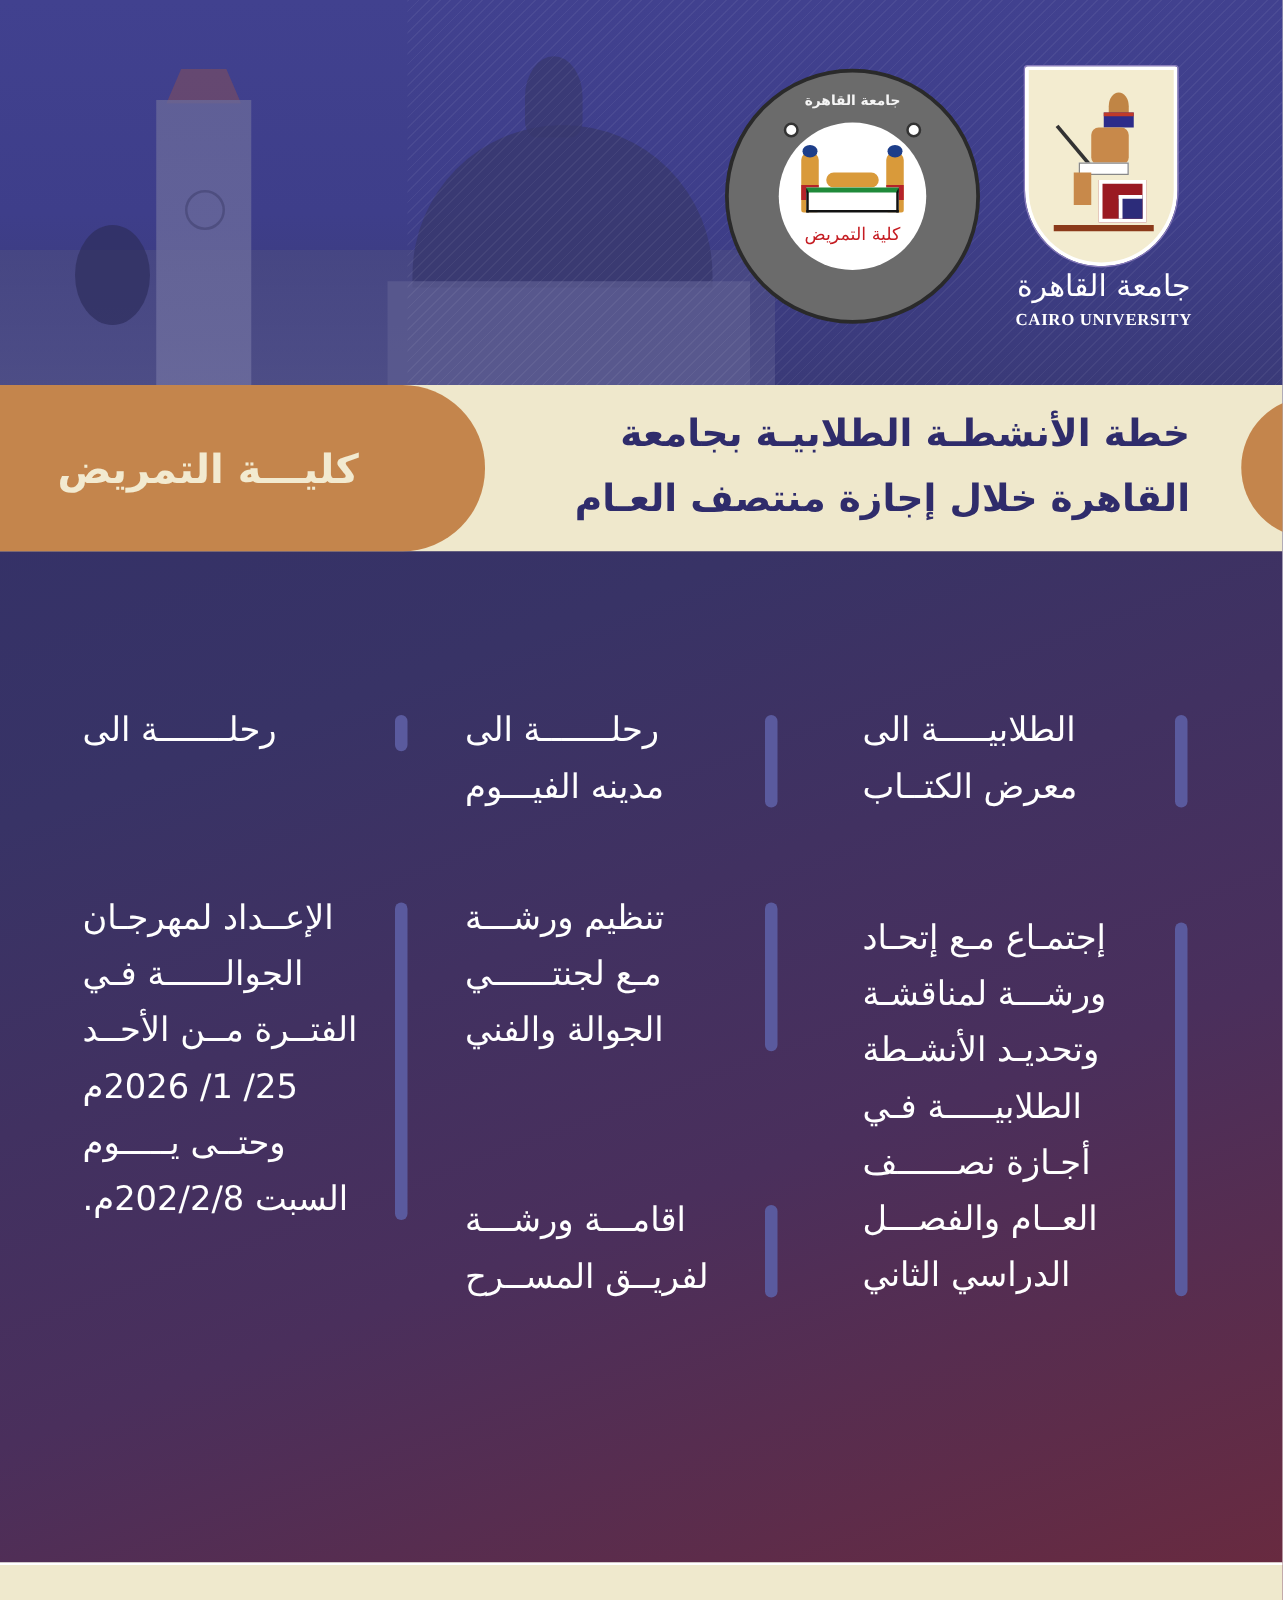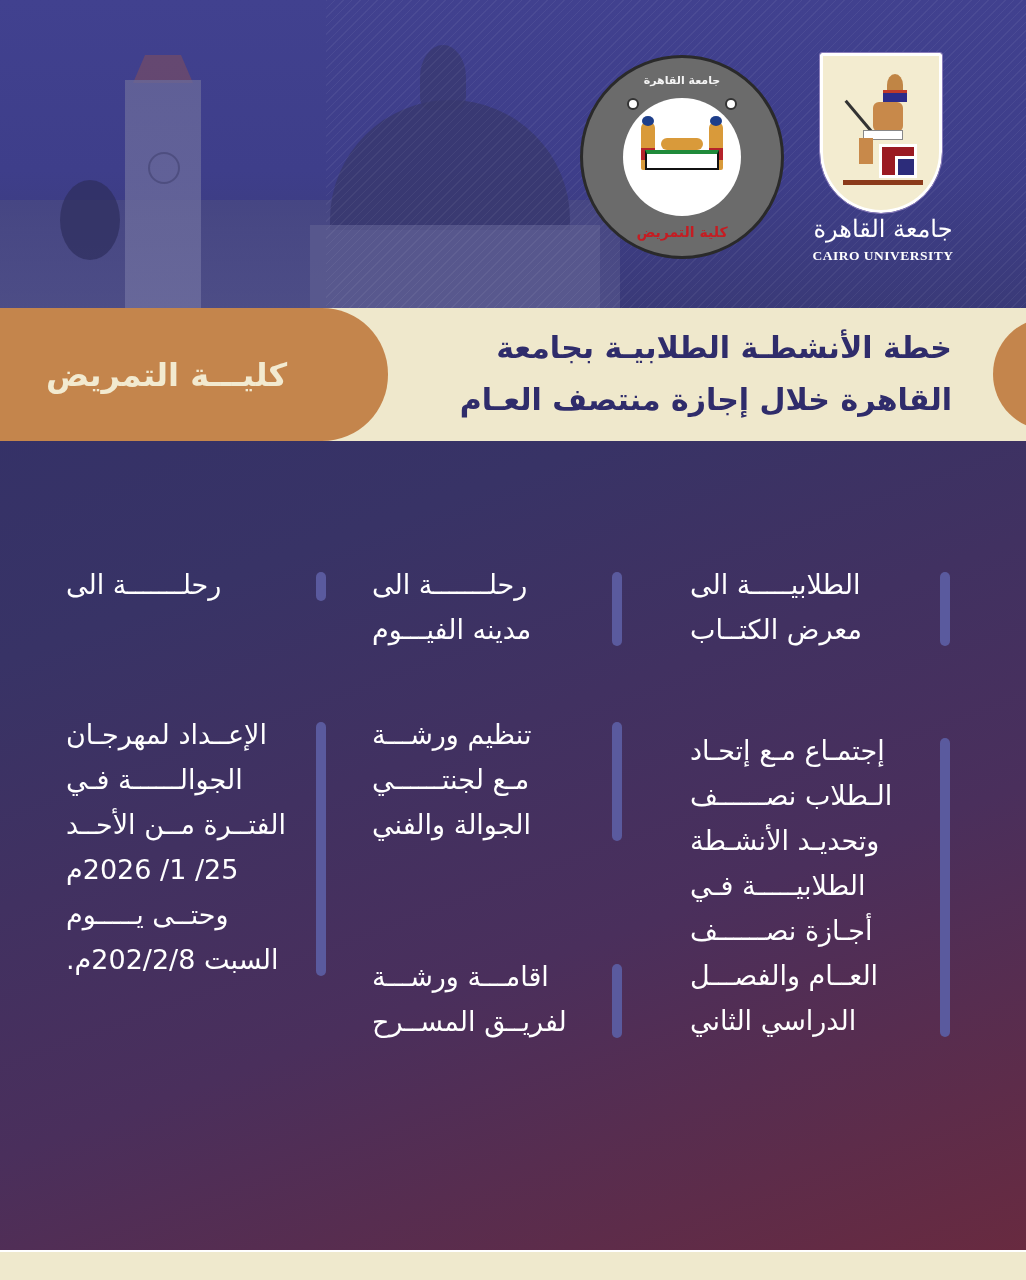--- a/index.html
+++ b/index.html
@@ -76,21 +76,21 @@
   .nursing-logo .scene {
     position: absolute; left: 18px; top: 22px; width: 82px; height: 52px;
   }
   .nursing-logo .bed { position: absolute; left: 4px; top: 30px; width: 74px; height: 20px; background: #fff; border: 2px solid #111; border-top: 4px solid #1f8a3a; }
   .nursing-logo .fig { position: absolute; top: 2px; width: 14px; height: 48px; background: #d99a3a; border-radius: 6px 6px 2px 2px; }
   .nursing-logo .fig::before { content:""; position:absolute; left:1px; top:-6px; width:12px; height:10px; border-radius:50%; background:#1d3e8a; }
   .nursing-logo .fig::after { content:""; position:absolute; left:0; top:26px; width:14px; height:12px; background:#b5232a; }
   .nursing-logo .patient { position: absolute; left: 20px; top: 18px; width: 42px; height: 12px; background: #d99a3a; border-radius: 6px; }
   .nursing-logo .faculty {
     position: absolute; left: 0; right: 0; top: 82px; text-align: center;
-    color: #c51c22; font-weight: bold; font-size: 14px; margin-top: 44px;
+    color: #c51c22; font-weight: normal; font-size: 14px;
   }
 
   
   .cu-shield {
     position: absolute; left: 820px; top: 53px; width: 122px; height: 160px;
     background: #f3ecd0;
     border: 3px solid #ffffff;
     outline: 1px solid #8a7dbb;
     border-radius: 2px 2px 61px 61px;
   }
@@ -212,21 +212,21 @@
 </div>
 
 <div class="activity" style="right:76px; top:562px; width:260px;">
   <div class="bar"></div>
   <span class="line">الطلابيـــــة الى</span>
   <span class="line">معرض الكتــاب</span>
 </div>
 <div class="activity" style="right:76px; top:712px; width:260px;margin-top:16px;">
   <div class="bar"></div>
   <span class="line">إجتمـاع مـع إتحـاد</span>
-  <span class="line">الـطلاب نصــــــف</span>
+  <span class="line">ورشـــة لمناقشـة</span>
   <span class="line">وتحديـد الأنشـطة</span>
   <span class="line">الطلابيـــــة فـي</span>
   <span class="line">أجـازة نصــــــف</span>
   <span class="line">العــام والفصـــل</span>
   <span class="line">الدراسي الثاني</span>
 </div>
 
 <div class="activity" style="right:404px; top:562px; width:250px;">
   <div class="bar"></div>
   <span class="line">رحلـــــــة الى</span>

